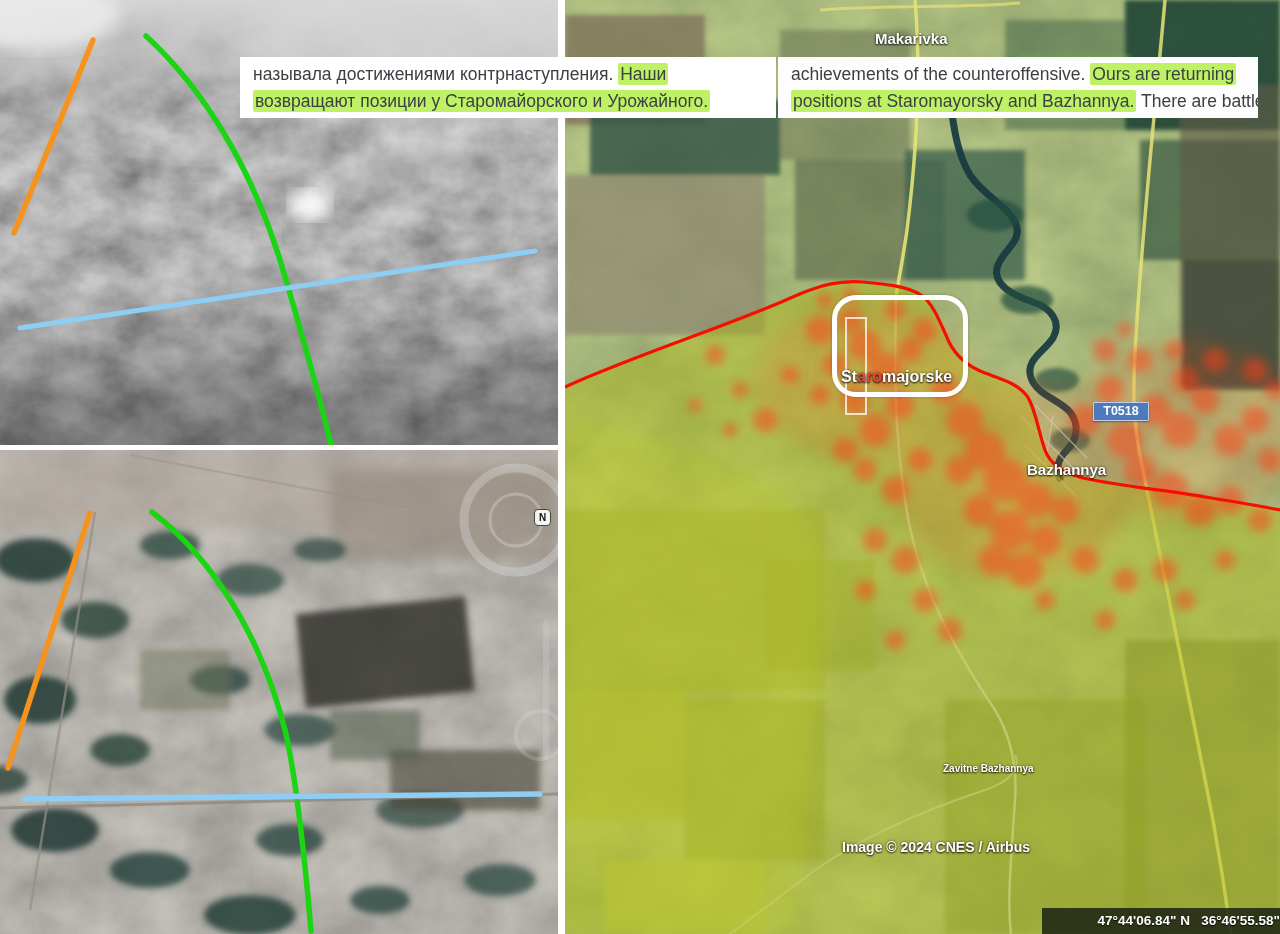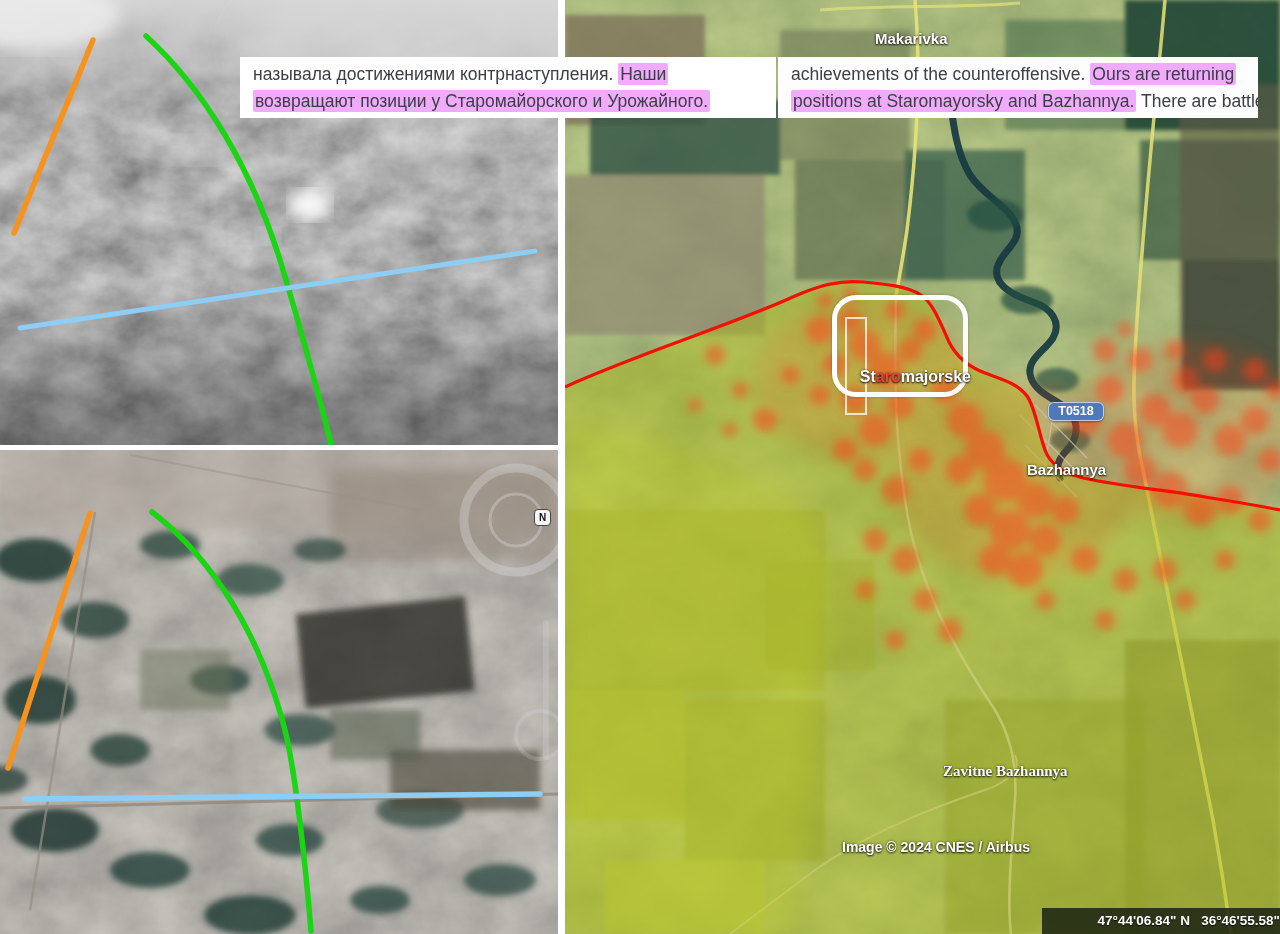--- a/index.html
+++ b/index.html
@@ -5,31 +5,31 @@
   html,body{margin:0;padding:0;background:#ffffff;}
   .canvas{position:relative;width:1280px;height:934px;background:#ffffff;overflow:hidden;
           font-family:"Liberation Sans","DejaVu Sans",sans-serif;}
   .panel{position:absolute;overflow:hidden;}
   .panel svg{position:absolute;left:0;top:0;display:block;}
 
   
   .tbox{position:absolute;top:57px;height:61px;background:#ffffff;color:#3c4045;
         font-size:17.5px;line-height:27px;padding:4px 12px 0 13px;box-sizing:border-box;
         overflow:hidden;white-space:nowrap;}
-  .tbox .hl{background:#f0abfc;border-radius:2px;padding:1px 2px;}
+  .tbox .hl{background:#bef264;border-radius:2px;padding:1px 2px;}
   .tbox-ru{left:240px;width:536px;}
   .tbox-en{left:778px;width:480px;background:#fdfdfd;}
 
   
   .lbl{position:absolute;color:#fff;font-weight:bold;white-space:nowrap;
        text-shadow:0 1px 2px rgba(0,0,0,.85),0 0 3px rgba(0,0,0,.55);margin-top:8px;}
   .lbl-red{color:#e8453a;}
   .road-badge{position:absolute;background:#4f79bd;border:1px solid rgba(255,255,255,.65);
-       border-radius:6px;color:#fff;font-weight:bold;font-size:12.5px;line-height:16px;
-       text-align:center;box-shadow:0 1px 2px rgba(0,0,0,.4);}
+       border-radius:1px;color:#fff;font-weight:bold;font-size:12.5px;line-height:16px;
+       text-align:center;box-shadow:0 1px 2px rgba(0,0,0,.4);margin-left:45px;}
   .coords{position:absolute;right:0;bottom:0;width:238px;height:26px;
        background:rgba(22,28,17,.82);color:#fff;font-weight:bold;font-size:13.5px;
        line-height:26px;text-align:right;white-space:pre;overflow:hidden;
        text-shadow:0 1px 1px rgba(0,0,0,.9);}
   .white-box{position:absolute;border:5px solid #ffffff;border-radius:24px;
        box-shadow:0 0 3px rgba(0,0,0,.25);}
   .n-badge{position:absolute;width:15px;height:15px;background:#f5f5f5;border:1px solid #444;
        border-radius:4px;color:#111;font-size:10px;font-weight:bold;line-height:15px;
        text-align:center;}
 </style>
@@ -286,27 +286,27 @@
                C436,379 452,383 462,396 C470,407 473,430 480,450 C485,464 497,472 518,478
                C560,487 600,490 640,497 C665,501 690,505 715,510" fill="none" stroke="#f50f00" stroke-width="3.2"></path>
 
       <rect x="281" y="318" width="20" height="96" fill="none" stroke="#ffffff" stroke-width="2" opacity="0.75"></rect>
     </svg>
 
     <div class="white-box" style="left:267px;top:295px;width:126px;height:92px;"></div>
 
     <div class="lbl" style="left:310px;top:22px;font-size:15px;">Makarivka</div>
 
-    <div class="lbl" style="left:276px;top:360px;width:130px;text-align:right;font-size:16px;"><span>St</span><span class="lbl-red">aro</span><span>majorske</span></div>
+    <div class="lbl" style="left:276px;top:360px;width:130px;text-align:left;font-size:16px;"><span>St</span><span class="lbl-red">aro</span><span>majorske</span></div>
 
     <div class="road-badge" style="left:483px;top:402px;width:54px;height:17px;">T0518</div>
 
     <div class="lbl" style="left:462px;top:453px;font-size:15px;">Bazhannya</div>
 
-    <div class="lbl" style="left:378px;top:755px;font-size:15px;font-family:Liberation Serif, serif;">Zavitne Bazhannya</div>
+    <div class="lbl" style="left:378px;top:755px;font-size:10px;">Zavitne Bazhannya</div>
 
     <div class="lbl" style="left:277px;top:831px;font-size:14px;">Image © 2024 CNES / Airbus</div>
 
     <div class="coords">47°44'06.84" N   36°46'55.58"</div>
   </div>
 
   <div class="tbox tbox-ru">
     <div><span>называла достижениями контрнаступления. </span><span class="hl">Наши</span></div>
     <div><span class="hl">возвращают позиции у Старомайорского и Урожайного.</span></div>
   </div>

